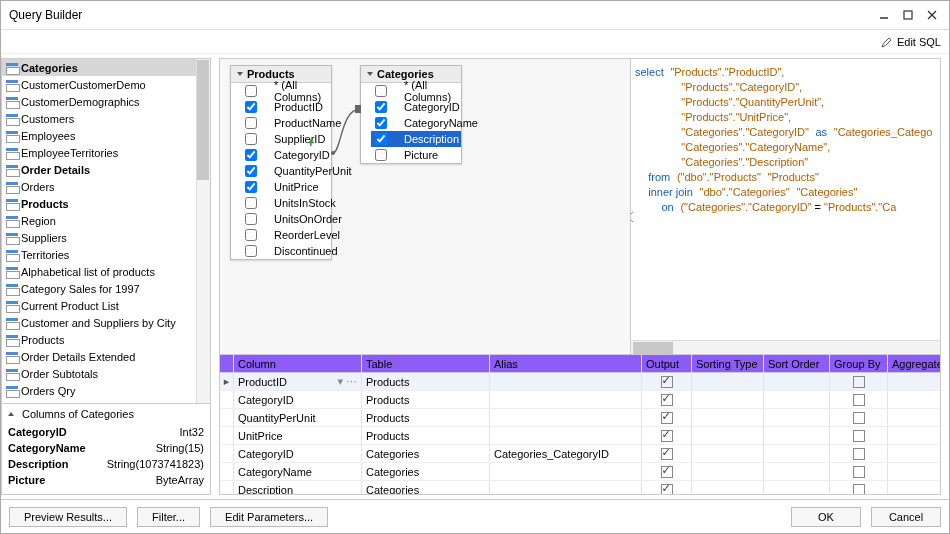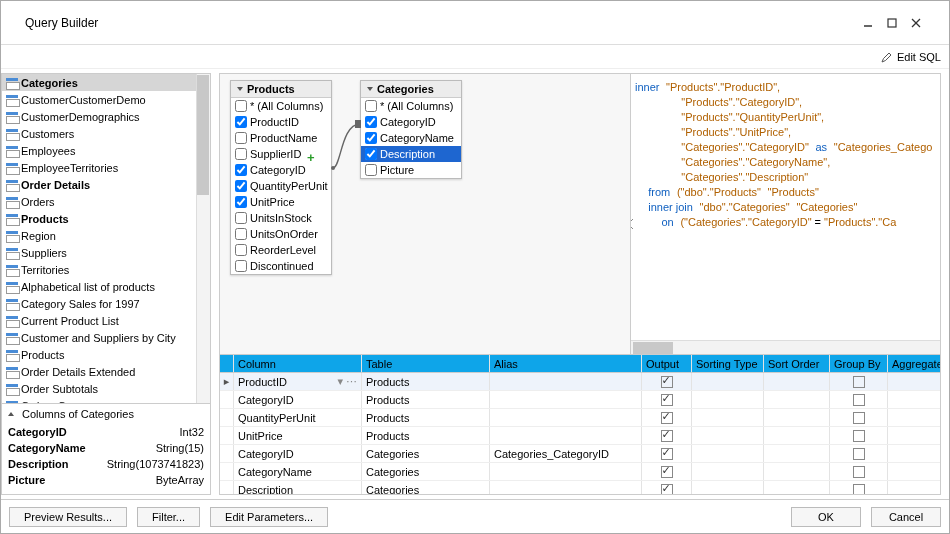--- a/index.html
+++ b/index.html
@@ -1,19 +1,19 @@
 <!DOCTYPE html>
 <html><head>
 <meta charset="utf-8">
 <style>
 * { box-sizing: border-box; margin: 0; padding: 0; font-family: "Segoe UI", Tahoma, sans-serif; font-size: 11px; }
 html, body { width: 950px; height: 534px; background: #fff; overflow: hidden; }
 
 .window { width: 950px; height: 534px; border: 1px solid #aaa; display: flex; flex-direction: column; }
-.titlebar { height: 44px; display: flex; align-items: center; padding: 0 24px; border-bottom: 1px solid #ddd; }
+.titlebar { height: 29px; display: flex; align-items: center; padding: 0 8px; border-bottom: 1px solid #ddd; }
 .titlebar .title { flex: 1; font-size: 12px; }
 .titlebar .ctrl { width: 18px; height: 18px; margin-left: 6px; display: flex; align-items: center; justify-content: center; cursor: pointer; }
 
 .toolbar { height: 24px; display: flex; align-items: center; justify-content: flex-end; padding: 0 4px; border-bottom: 1px solid #eee; }
 .toolbar-btn { display: flex; align-items: center; gap: 4px; cursor: pointer; padding: 2px 4px; }
 
 .body { flex: 1; display: flex; min-height: 0; padding: 4px 8px 0 0; gap: 8px; }
 
 
 .left-panel { width: 210px; display: flex; flex-direction: column; border: 1px solid #ccc; }
@@ -32,40 +32,40 @@
 .columns-of .row { display:flex; justify-content:space-between; height:16px; align-items:center; }
 .columns-of .row b { font-weight: bold; }
 
 
 .center { flex: 1; display:flex; flex-direction:column; min-width:0; }
 .design-row { display:flex; flex: 1; min-height:0; border: 1px solid #ccc; }
 .diagram-area { position:relative; flex:1; background:#f7f7f7; overflow:hidden; }
 .table-box { position:absolute; background:#fff; border:1px solid #bbb; box-shadow: 0 1px 2px rgba(0,0,0,0.15); width: 102px; }
 .table-box .hdr { background:#ececec; border-bottom:1px solid #ccc; padding:2px 6px; display:flex; align-items:center; gap:4px; font-weight:bold; }
 .table-box .hdr::before { content:""; display:inline-block; width:0;height:0;border-top:4px solid #555;border-left:3px solid transparent;border-right:3px solid transparent; }
-.field-row { display:flex; align-items:center; gap:3px; height:16px; padding:0 4px; }
+.field-row { display:flex; align-items:center; gap:17px; height:16px; padding:0 4px;margin-left:10px; }
 .field-row input[type=checkbox]{ width:12px; height:12px; }
 .field-row.sel { background:#1e66d0; color:#fff; }
 .join-line { position:absolute; left:113px; top:70px; width:28px; height:34px; }
 .join-line svg { overflow: visible; }
 
 .plus-icon { position:absolute; left:87px; top:76px; color:#2a9d2a; font-weight:bold; font-size:13px;}
 
 .sql-pane { width:310px; border-left:1px solid #ccc; background:#fff; overflow:hidden; position:relative; }
 .sql-pane pre { padding:6px 4px; font-family: Consolas, monospace; font-size:11px; line-height:14px; white-space:pre; }
 .kw { color:#1060c0; }
 .str { color:#b06000; }
 .sql-hscroll { position:absolute; left:0; right:0; bottom:0; height:14px; background:#f3f3f3; border-top:1px solid #ddd;}
 .sql-hscroll .thumb { position:absolute; left:2px; top:1px; width:40px; height:12px; background:#c8c8c8;}
 .splitter-handle { position:absolute; left:-5px; top:50%; width:10px; height:20px; display:flex; align-items:center; justify-content:center;}
 
 
 .grid { border:1px solid #ccc; border-top:none; height:140px; overflow:hidden; position:relative;}
 .grid-header, .grid-row { display:grid; grid-template-columns: 14px 128px 128px 152px 50px 72px 66px 58px 60px; align-items:center; height:18px; }
-.grid-header { background:#0ea5e9; border-bottom:1px solid #ccc; }
+.grid-header { background:#8b5cf6; border-bottom:1px solid #ccc; }
 .grid-header > div, .grid-row > div { border-right:1px solid #e3e3e3; padding:0 4px; height:100%; display:flex; align-items:center; overflow:hidden; white-space:nowrap; }
 .grid-row { border-bottom:1px solid #eee; }
 .grid-row.sel { background:#eef3fb; }
 .grid-row .indic { justify-content:center; color:#555; }
 .chk { width:12px; height:12px; border:1px solid #888; margin:0 auto; position:relative; }
 .chk.on::after { content:"✓"; position:absolute; left:0; top:-3px; font-size:11px; color:#333;}
 .dd { display:inline-block; margin-left:auto; color:#888; }
 
 
 .bottom { height:34px; border-top:1px solid #ccc; display:flex; align-items:center; padding:0 8px; gap:10px; margin-top:4px;}
@@ -320,21 +320,21 @@
               </svg>
           </div>
         </div>
 
         <div class="sql-pane">
           <div class="splitter-handle">
             <svg width="6" height="10" viewBox="0 0 6 10">
                 <path d="M5 0 L0 5 L5 10" fill="none" stroke="#888" stroke-width="1"></path>
               </svg>
           </div>
-<pre><span class="kw">inner</span> <span class="str">"Products"."ProductID",</span>
+<pre><span class="kw">select</span> <span class="str">"Products"."ProductID",</span>
        <span class="str">"Products"."CategoryID",</span>
        <span class="str">"Products"."QuantityPerUnit",</span>
        <span class="str">"Products"."UnitPrice",</span>
        <span class="str">"Categories"."CategoryID"</span> <span class="kw">as</span> <span class="str">"Categories_Catego</span>
        <span class="str">"Categories"."CategoryName",</span>
        <span class="str">"Categories"."Description"</span>
   <span class="kw">from</span> <span class="str">("dbo"."Products"</span> <span class="str">"Products"</span>
   <span class="kw">inner join</span> <span class="str">"dbo"."Categories"</span> <span class="str">"Categories"</span>
     <span class="kw">on</span> <span class="str">("Categories"."CategoryID"</span><span> = </span><span class="str">"Products"."Ca</span></pre>
           <div class="sql-hscroll">

